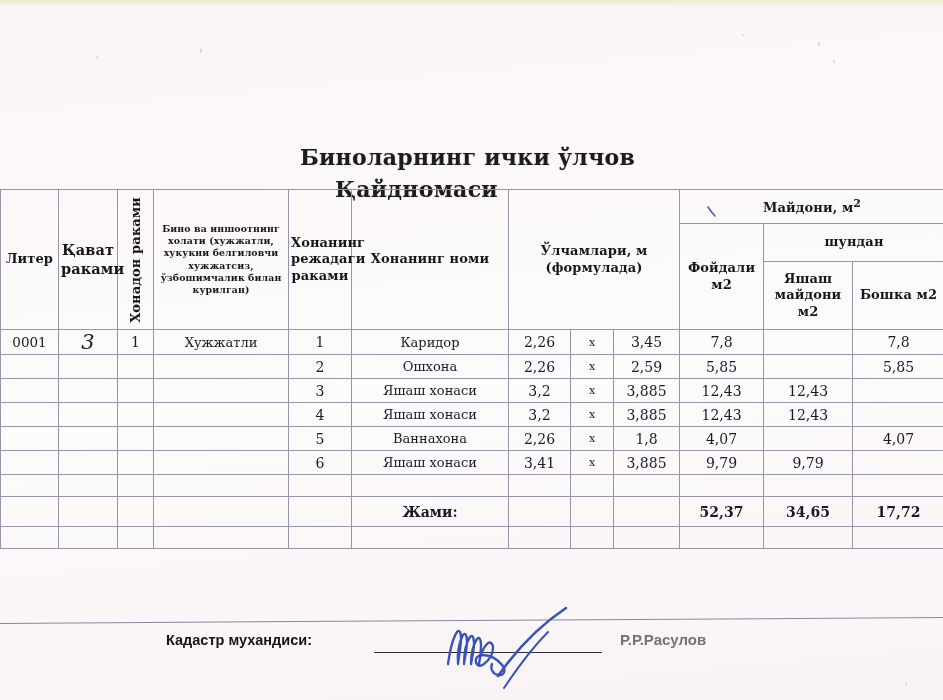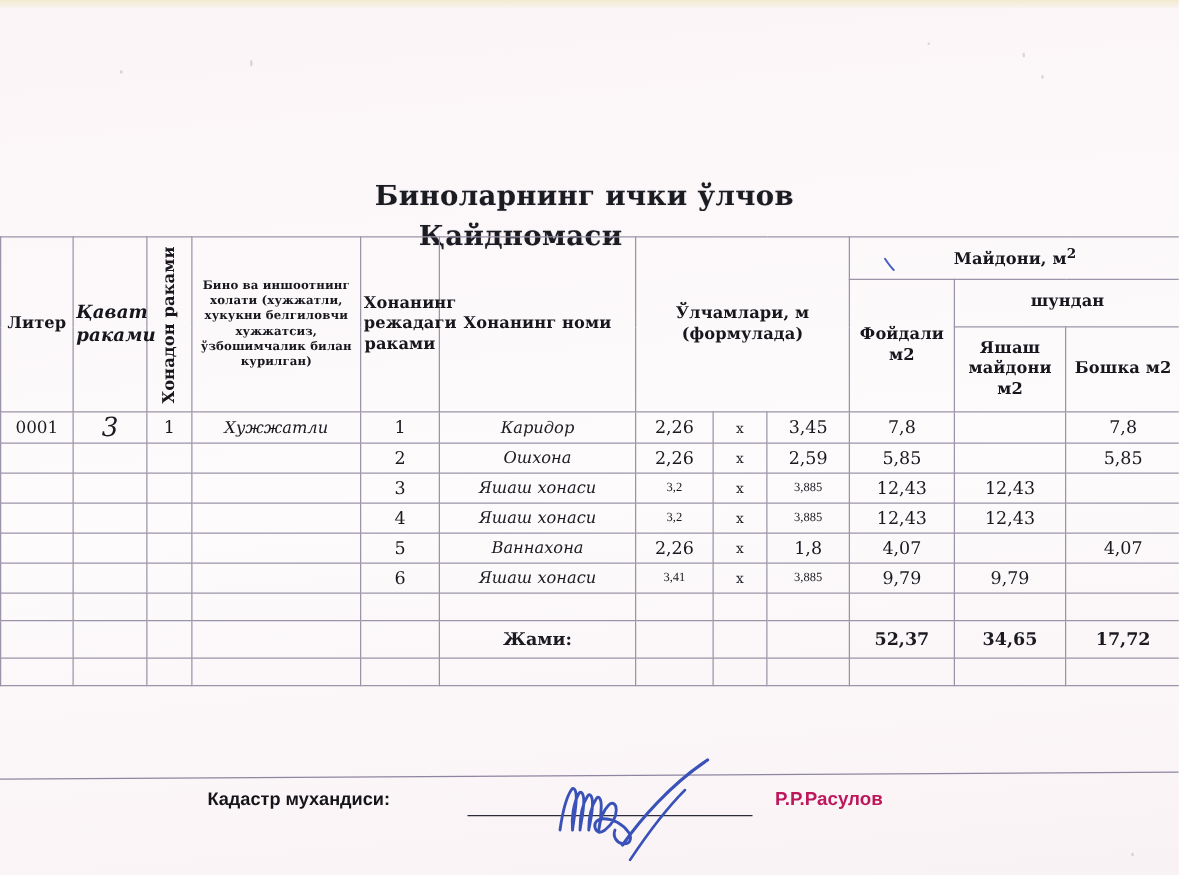--- a/index.html
+++ b/index.html
@@ -72,21 +72,21 @@
     font-family: "DejaVu Serif", serif;
     font-size: 11.5px;
     line-height: 1.25;
     letter-spacing: .1px;
   }
   th.small {
     font-size: 9.4px;
     line-height: 1.3;
   }
   th.med { font-size: 13px; margin-top: 48px; }
-  th.big { font-size: 14.5px; font-style: italic; }
+  th.big { font-size: 14.5px; }
 
   th.rot {
     padding: 0;
     position: relative;
   }
   th.rot > span {
     display: block;
     position: absolute;
     left: 50%; top: 50%;
     transform: translate(-50%,-50%) rotate(-90deg);
@@ -96,23 +96,23 @@
     font-weight: bold;
   }
 
   tbody td {
     height: 24px;
     font-family: "DejaVu Serif", serif;
     font-size: 13.5px;
     font-weight: normal;
     color: #1a1a20;
   }
-  tbody td.name { font-size: 13px; font-style: italic; }
+  tbody td.name { font-size: 13px; }
   tbody td.num { font-size: 14px; }
-  tbody td.sm  { font-size: 10px; font-family: Liberation Serif, serif; }
+  tbody td.sm  { font-size: 14px; }
   tbody td.lit { font-size: 13.5px; }
   tbody td.floor {
     font-size: 21px;
     font-family: "DejaVu Serif", serif;
     font-style: italic;
   }
   tbody td.xmark { font-size: 11px; }
   tbody td.total-label,
   tbody td.total-val {
     font-weight: bold;
@@ -151,21 +151,21 @@
     left: 374px; top: 26px;
     width: 228px; height: 1px;
     background: #2c2c38;
   }
   #sig-name {
     position: absolute;
     left: 620px; top: 5px;
     font-family: "Liberation Sans", sans-serif;
     font-weight: bold;
     font-size: 15px;
-    color: #be185d;
+    color: #737373;
   }
 
   
   #signature {
     position: absolute;
     left: 440px; top: -22px;
     width: 180px; height: 85px;
     pointer-events: none;
   }
   #signature path, #signature polyline {

